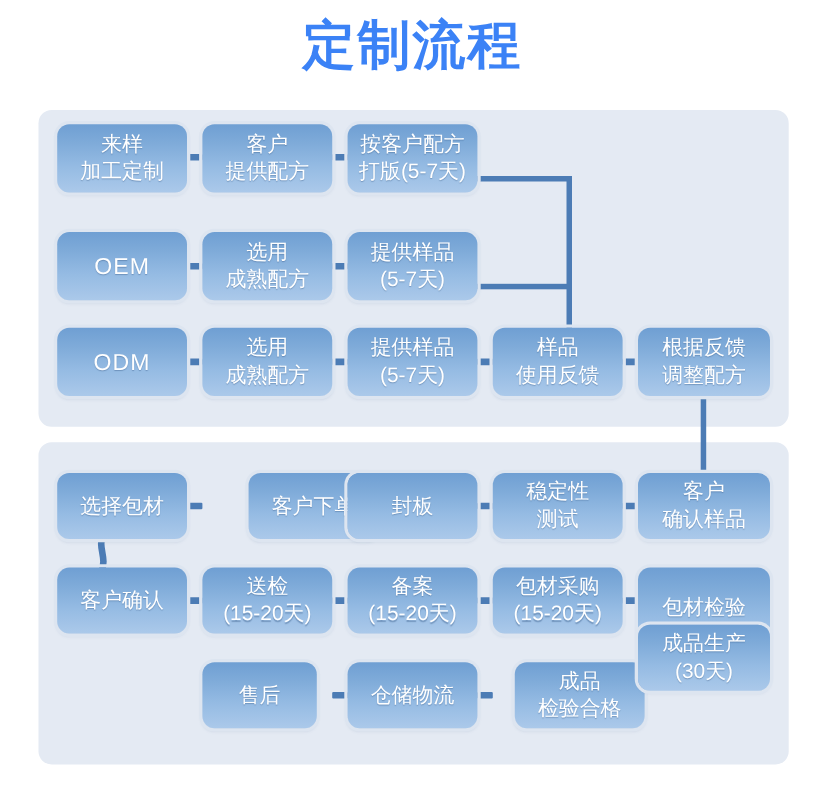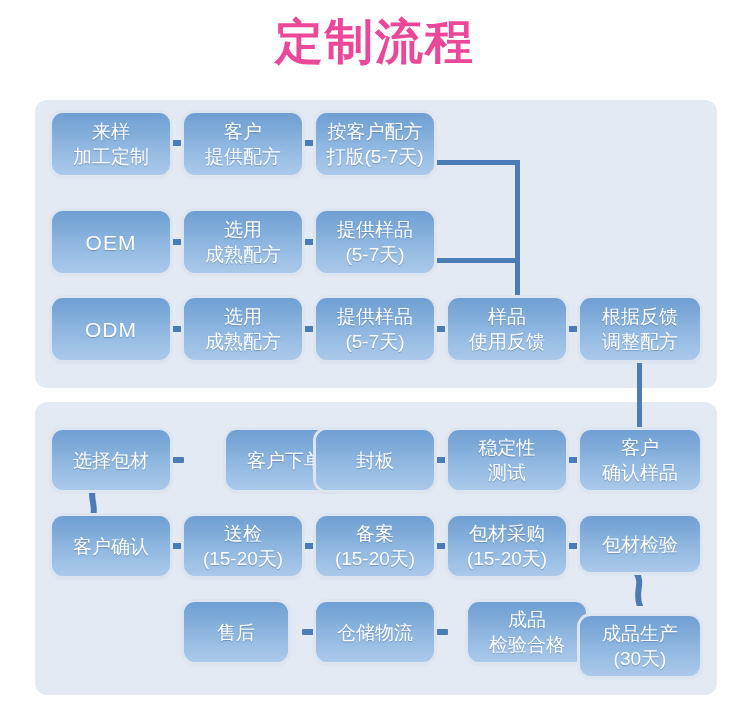--- a/index.html
+++ b/index.html
@@ -10,21 +10,21 @@
     overflow:hidden;
   }
   #stage{position:relative;width:750px;height:717px;}
 
   
   .title{
     position:absolute;left:0;top:12px;width:750px;
     text-align:center;
     font-size:48px;
     font-weight:bold;
-    color:#ec4899;
+    color:#3b82f6;
     letter-spacing:2px;
     line-height:60px;
   }
 
   
   .panel{
     position:absolute;
     background:#e4eaf3;
     border-radius:12px;
   }
@@ -127,29 +127,29 @@
   <div class="conn h" style="left:170px;top:543px;width:14px;"></div>
   <div class="box" style="left:184px;top:516px;width:118px;height:60px;">送检
 (15-20天)</div>
   <div class="conn h" style="left:302px;top:543px;width:14px;"></div>
   <div class="box" style="left:316px;top:516px;width:118px;height:60px;">备案
 (15-20天)</div>
   <div class="conn h" style="left:434px;top:543px;width:14px;"></div>
   <div class="box" style="left:448px;top:516px;width:118px;height:60px;">包材采购
 (15-20天)</div>
   <div class="conn h" style="left:566px;top:543px;width:14px;"></div>
-  <div class="box" style="left:580px;top:516px;width:120px;height:56px;">包材检验</div>
+  <div class="box" style="left:580px;top:516px;width:120px;height:72px;">包材检验</div>
 
   <svg class="curve" style="left:622px;top:572px;width:36px;height:34px;" viewBox="0 0 36 34">
     <path d="M14 0 C 22 12, 12 20, 18 34" stroke="#4c7cb5" stroke-width="6" fill="none" stroke-linecap="round"></path>
   </svg>
 
   <div class="box" style="left:184px;top:602px;width:104px;height:60px;">售后</div>
   <div class="conn h" style="left:302px;top:629px;width:14px;"></div>
   <div class="box" style="left:316px;top:602px;width:118px;height:60px;">仓储物流</div>
   <div class="conn h" style="left:434px;top:629px;width:14px;"></div>
   <div class="box" style="left:448px;top:602px;width:118px;height:60px;margin-left:20px;">成品
 检验合格</div>
   <div class="conn h" style="left:566px;top:629px;width:14px;"></div>
-  <div class="box" style="left:580px;top:616px;width:120px;height:60px;">成品生产
+  <div class="box" style="left:580px;top:568px;width:120px;height:60px;">成品生产
 (30天)</div>
 
 </div>
 
 </body></html>

